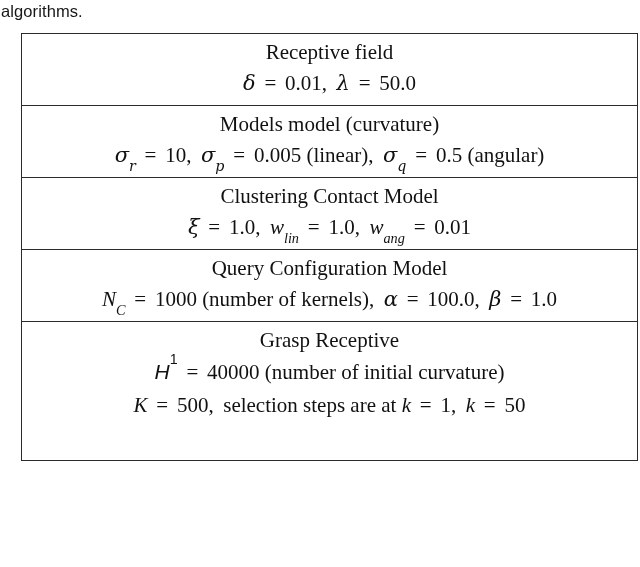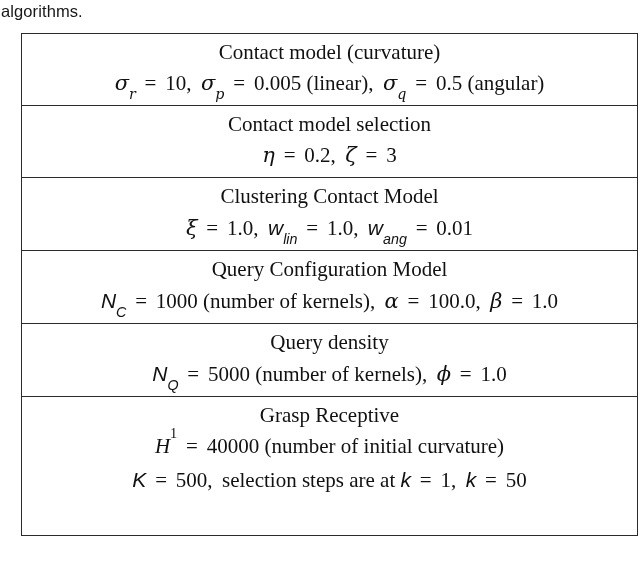--- a/index.html
+++ b/index.html
@@ -64,29 +64,29 @@
     white-space: nowrap;
     color: #111111;
   }
   .cell-inner {
     padding: 3px 2px 5px 2px;
   }
 
   
   .mi {               
     font-style: italic;
-    font-family: Liberation Sans, sans-serif;
+    font-family: Liberation Serif, serif;
   }
   .mgreek {           
     font-style: italic;
     font-family: "DejaVu Serif", "Liberation Serif", serif;
   }
   .mcal {             
     font-style: italic;
-    font-family: Liberation Serif, serif;
+    font-family: Liberation Sans, sans-serif;
   }
   .mn {               
     font-style: normal;
   }
   .mop {              
     font-style: normal;
     padding: 0 0.17em;
   }
   .mtext {            
     font-style: normal;
@@ -111,30 +111,30 @@
 
 <div id="page">
 
   <div class="body-text">algorithms.</div>
 
   <table class="param-table">
     <tbody>
         <tr>
           <td>
             <div class="cell-inner">
-              <div class="sec-title">Contact model (curvature)</div>
-              <div class="sec-formula" title="σ_r = 10, σ_p = 0.005 (linear), σ_q = 0.5 (angular)"><span class="mgreek">σ<sub>r</sub></span> <span class="mop">=</span> <span class="mn">10</span><span class="mn">,</span>  <span class="mgreek">σ<sub>p</sub></span> <span class="mop">=</span> <span class="mn">0.005</span> <span class="mtext">(linear)</span><span class="mn">,</span>  <span class="mgreek">σ<sub>q</sub></span> <span class="mop">=</span> <span class="mn">0.5</span> <span class="mtext">(angular)</span></div>
+              <div class="sec-title">Receptive field</div>
+              <div class="sec-formula" title="δ = 0.01, λ = 50.0"><span class="mgreek">δ</span> <span class="mop">=</span> <span class="mn">0.01</span><span class="mn">,</span>  <span class="mgreek">λ</span> <span class="mop">=</span> <span class="mn">50.0</span></div>
             </div>
           </td>
         </tr>
         <tr>
           <td>
             <div class="cell-inner">
-              <div class="sec-title">Contact model selection</div>
-              <div class="sec-formula" title="η = 0.2, ζ = 3"><span class="mgreek">η</span> <span class="mop">=</span> <span class="mn">0.2</span><span class="mn">,</span>  <span class="mgreek">ζ</span> <span class="mop">=</span> <span class="mn">3</span></div>
+              <div class="sec-title">Models model (curvature)</div>
+              <div class="sec-formula" title="σ_r = 10, σ_p = 0.005 (linear), σ_q = 0.5 (angular)"><span class="mgreek">σ<sub>r</sub></span> <span class="mop">=</span> <span class="mn">10</span><span class="mn">,</span>  <span class="mgreek">σ<sub>p</sub></span> <span class="mop">=</span> <span class="mn">0.005</span> <span class="mtext">(linear)</span><span class="mn">,</span>  <span class="mgreek">σ<sub>q</sub></span> <span class="mop">=</span> <span class="mn">0.5</span> <span class="mtext">(angular)</span></div>
             </div>
           </td>
         </tr>
         <tr>
           <td>
             <div class="cell-inner">
               <div class="sec-title">Clustering Contact Model</div>
               <div class="sec-formula" title="ξ = 1.0, w_lin = 1.0, w_ang = 0.01"><span class="mgreek">ξ</span> <span class="mop">=</span> <span class="mn">1.0</span><span class="mn">,</span>  <span class="mi">w<sub>lin</sub></span> <span class="mop">=</span> <span class="mn">1.0</span><span class="mn">,</span>  <span class="mi">w<sub>ang</sub></span> <span class="mop">=</span> <span class="mn">0.01</span></div>
             </div>
           </td>
@@ -143,28 +143,20 @@
           <td>
             <div class="cell-inner">
               <div class="sec-title">Query Configuration Model</div>
               <div class="sec-formula" title="N_C = 1000 (number of kernels), α = 100.0, β = 1.0"><span class="mi">N<sub>C</sub></span> <span class="mop">=</span> <span class="mn">1000</span> <span class="mtext">(number of kernels)</span><span class="mn">,</span>  <span class="mgreek">α</span> <span class="mop">=</span> <span class="mn">100.0</span><span class="mn">,</span>  <span class="mgreek">β</span> <span class="mop">=</span> <span class="mn">1.0</span></div>
             </div>
           </td>
         </tr>
         <tr>
           <td>
             <div class="cell-inner">
-              <div class="sec-title">Query density</div>
-              <div class="sec-formula" title="N_Q = 5000 (number of kernels), ϕ = 1.0"><span class="mi">N<sub>Q</sub></span> <span class="mop">=</span> <span class="mn">5000</span> <span class="mtext">(number of kernels)</span><span class="mn">,</span>  <span class="mgreek">ϕ</span> <span class="mop">=</span> <span class="mn">1.0</span></div>
-            </div>
-          </td>
-        </tr>
-        <tr>
-          <td>
-            <div class="cell-inner">
               <div class="sec-title">Grasp Receptive</div>
               <div class="sec-formula" title="ℋ¹ = 50000 (number of initial solutions)"><span class="mcal">H<sup>1</sup></span> <span class="mop">=</span> <span class="mn">40000</span> <span class="mtext">(number of initial curvature)</span></div>
               <div class="sec-formula" title="K = 500, selection steps are at k = 1, k = 50"><span class="mi">K</span> <span class="mop">=</span> <span class="mn">500</span><span class="mn">,</span>  <span class="mtext">selection steps are at</span> <span class="mi">k</span> <span class="mop">=</span> <span class="mn">1</span><span class="mn">,</span>  <span class="mi">k</span> <span class="mop">=</span> <span class="mn">50</span></div>
               <div class="sec-formula" title="T_1 = 0.005, T_500 = 0.05">      </div>
             </div>
           </td>
         </tr>
       </tbody>
   </table>
 

